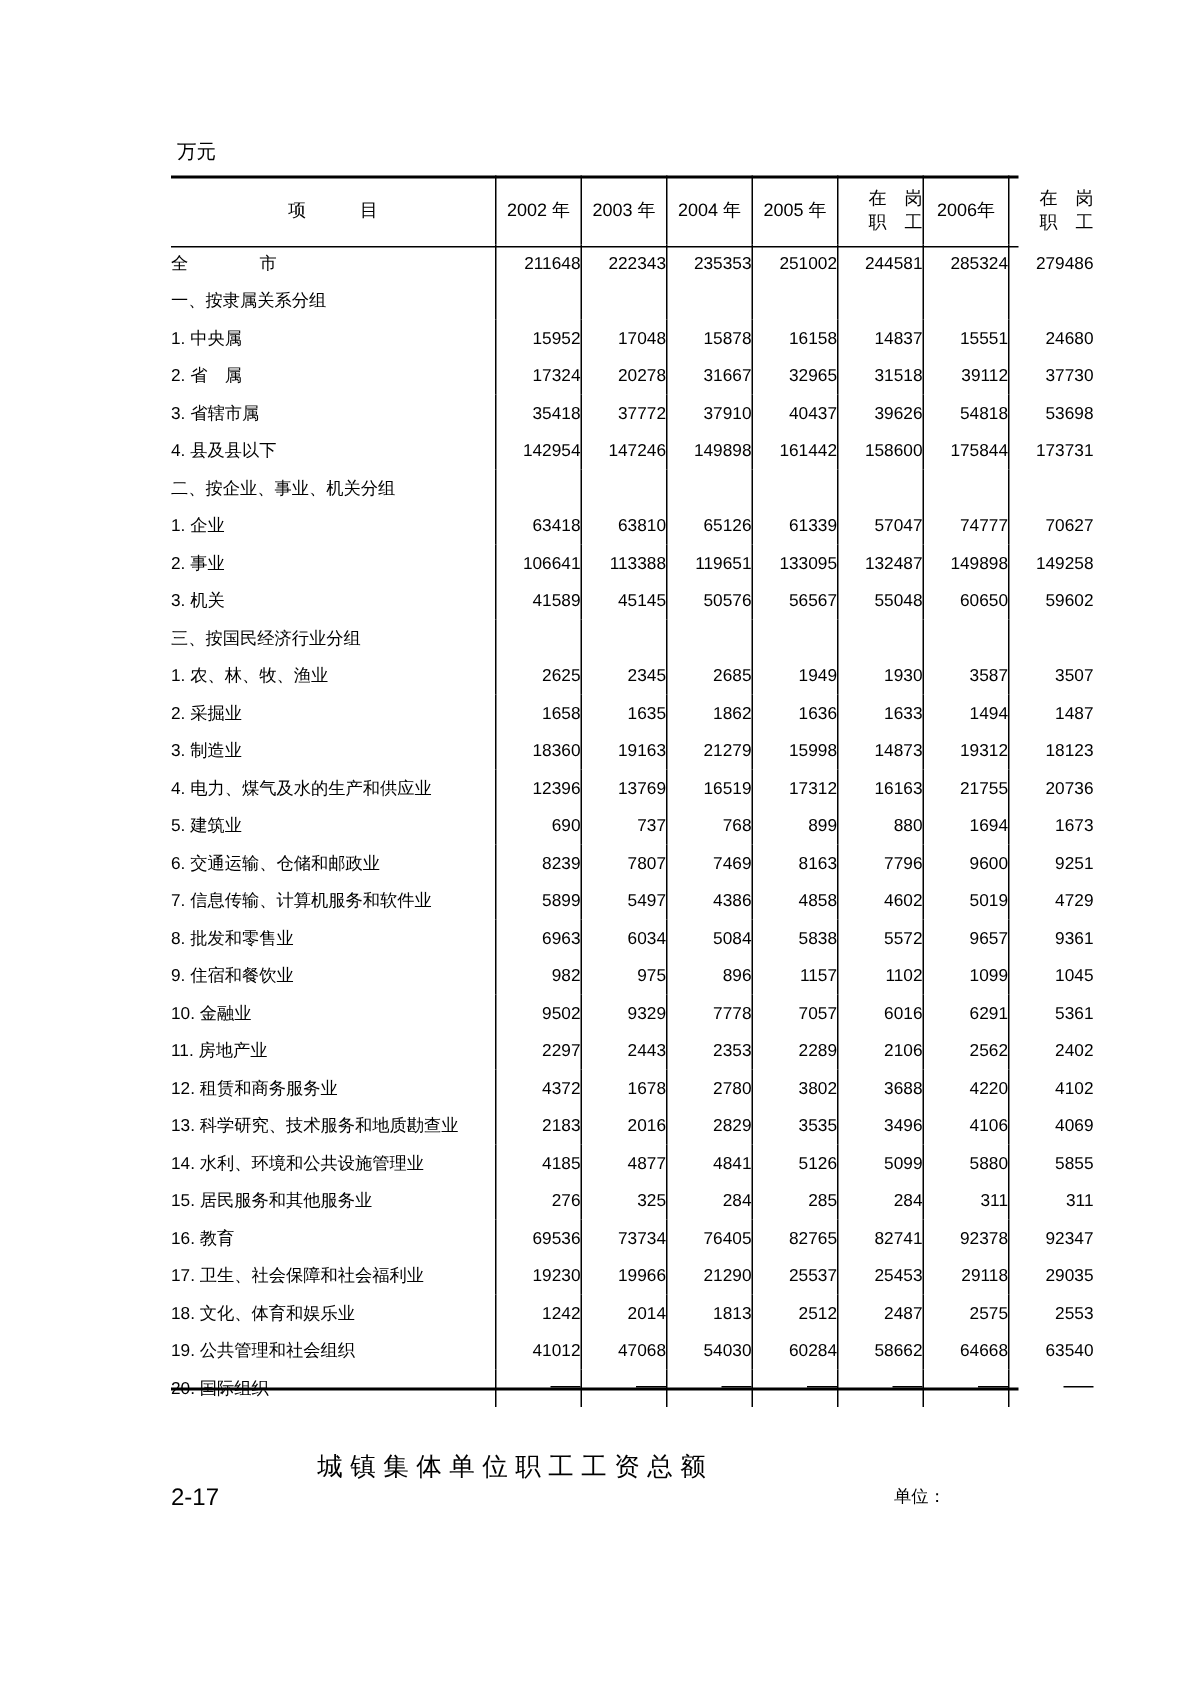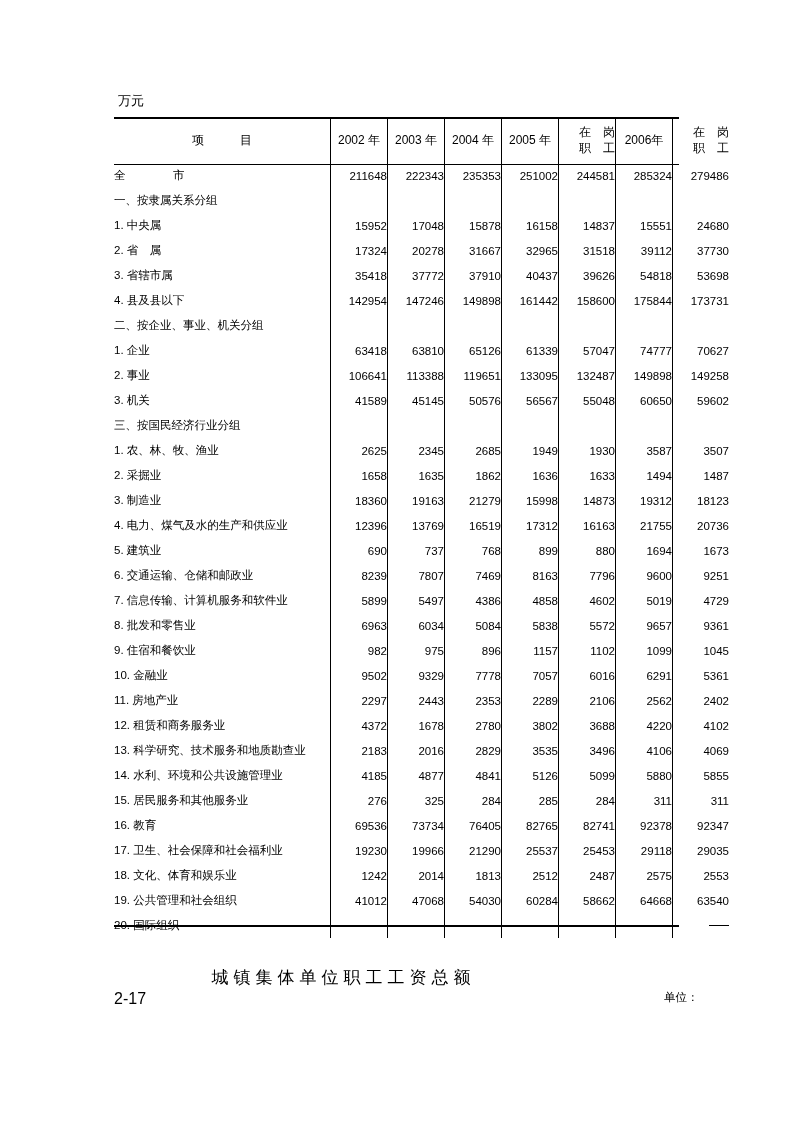--- a/index.html
+++ b/index.html
@@ -114,21 +114,21 @@
   }
   .pagenum {
     position: absolute;
     left: 114px;
     top: 990px;
     font-size: 16px;
     font-family: "Liberation Sans", sans-serif;
   }
   .unit-bottom {
     position: absolute;
-    left: 664px;
+    left: 596px;
     top: 990px;
     font-size: 11.5px;
     font-family: "Liberation Sans", sans-serif;
   }
   
   table.main { border-left: none; border-right: none; }
 </style>
 </head>
 <body>
 

